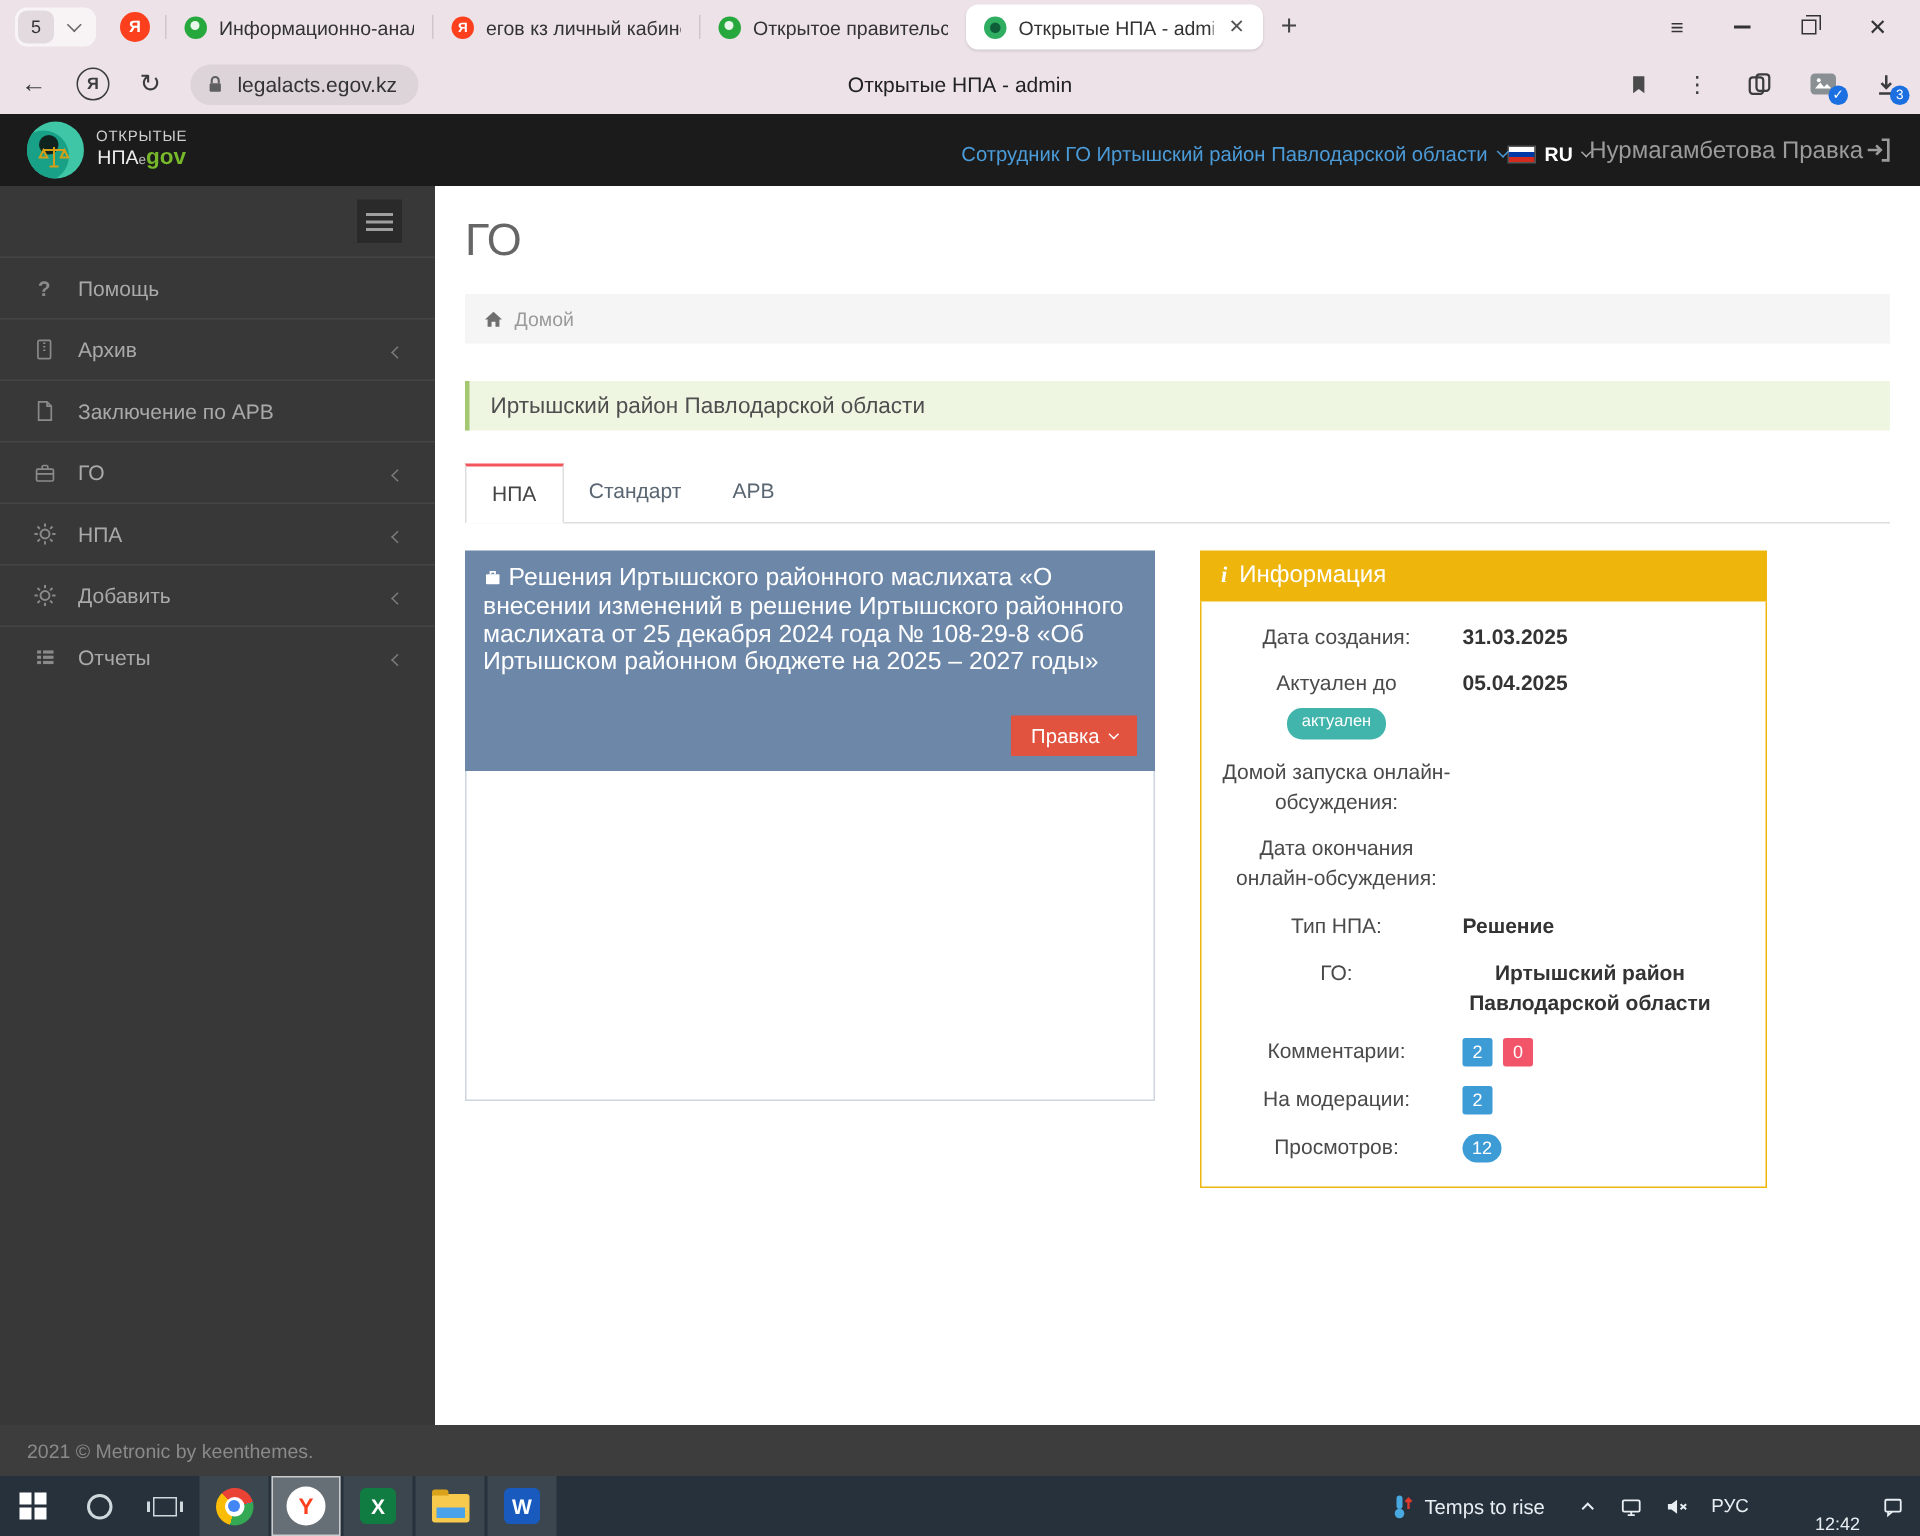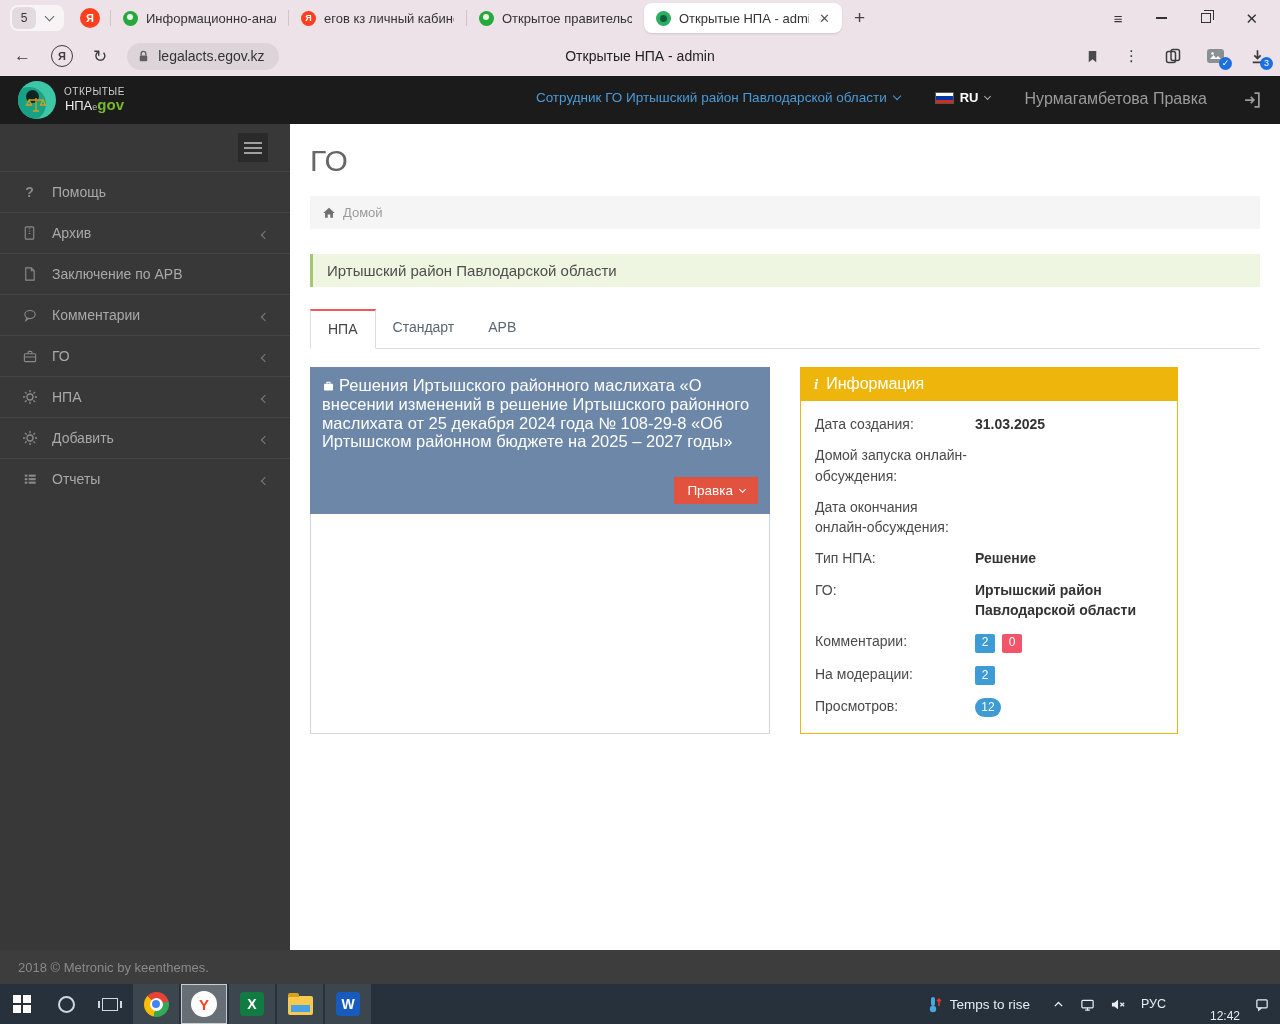--- a/index.html
+++ b/index.html
@@ -48,21 +48,21 @@
   .logo { display:flex; align-items:center; gap:8px; }
   .logo-mark { width:38px; height:38px; border-radius:50%; background:#3ec6a7; position:relative; overflow:hidden; }
   .logo-mark::before { content:""; position:absolute; left:-6px; top:6px; width:34px; height:34px; border-radius:50%; background:#18a186; }
   .logo-mark::after { content:""; position:absolute; left:8px; top:9px; width:13px; height:13px; border-radius:50%; background:#10241f; }
   .logo-scales { position:absolute; left:7px; top:16px; z-index:2; }
   .logo-text { line-height:1.05; }
   .logo-line1 { font-size:10px; color:#cfcfcf; letter-spacing:.5px; }
   .logo-line2 { font-size:13px; color:#eee;text-align:center; }
   .logo-line2 .e { font-size:9px; color:#bbb; }
   .logo-line2 .gov { color:#76b82a; font-weight:bold; font-size:15px; }
-  .hdr-right { margin-left:auto; display:flex; align-items:flex-start; gap:35px; }
+  .hdr-right { margin-left:auto; display:flex; align-items:flex-end; gap:0; }
   .employee-link { color:#4b9bd8; font-size:13.5px; display:flex; align-items:center; gap:7px; }
   .employee-link .chev { border-color:#4b9bd8; width:6px; height:6px; }
   .lang-switch { display:flex; align-items:center; gap:6px; color:#fff; font-size:13px; font-weight:bold; }
   .flag { width:19px; height:12px; display:inline-block; background:linear-gradient(#fff 0 33%, #0039a6 33% 66%, #d52b1e 66% 100%); border:.5px solid #555; }
   .lang-switch .chev { border-color:#aaa; width:5px; height:5px; }
   .user-name { color:#9b9b9b; font-size:16px; }
 
   
   .main { display:flex; height:826px; }
   .sidebar { width:290px; background:#383838; flex:0 0 290px; }
@@ -87,21 +87,21 @@
   .npa-card-header { background:#6d87a8; color:#fff; min-height:147px; padding:9px 12px 10px; display:flex; flex-direction:column; }
   .npa-title { font-size:16.5px; line-height:1.14; }
   .npa-title svg { vertical-align:-1px; margin-right:4px; }
   .edit-btn { margin-top:auto; align-self:flex-end; background:#e1523f; color:#fff; border:none; font-size:13.5px; padding:6px 13px; display:flex; align-items:center; gap:7px; font-family:inherit; }
   .edit-btn .chev { border-color:#fff; width:5px; height:5px; }
   .npa-card-body { height:220px; border:1px solid #ccd5e0; border-top:none; background:#fff; }
 
   .info-panel { width:378px; flex:0 0 378px; margin-left:30px; }
   .info-header { background:#eeb60d; color:#fff; font-size:16px; padding:8px 14px; display:flex; align-items:center; gap:8px; }
   .i-ico { font-family:"Liberation Serif",serif; font-weight:bold; font-style:italic; font-size:15px; }
-  .info-body { border:1px solid #eeb60d; border-top:none; padding:13px 14px 14px; }
+  .info-body { border:1px solid #eeb60d; border-top:none; padding:13px 14px 14px;text-align:center; }
   .info-row { display:flex; margin-bottom:11px; font-size:14px; line-height:1.45; }
   .info-label { width:160px; flex:0 0 160px; color:#4a4a4a; padding-right:8px; }
   .info-value { font-weight:bold; color:#333; }
   .tag-actual { display:inline-block; margin-top:6px; background:#41b5ac; color:#fff; font-size:11px; border-radius:10px; padding:2.5px 10px; }
   .cbadge { display:inline-flex; align-items:center; justify-content:center; min-width:20px; height:19px; padding:0 6px; font-size:12px; color:#fff; border-radius:2px; margin-right:7px; }
   .cb-blue { background:#3d9bd5; }
   .cb-red { background:#f2556a; }
   .cb-pill { background:#3d9bd5; border-radius:10px; min-width:26px; }
 
   .footer { height:34px; background:#3d3d3d; color:#8a8a8a; font-size:13px; display:flex; align-items:center; padding:0 18px; }
@@ -275,30 +275,20 @@
         <svg width="15" height="16" viewBox="0 0 16 16" fill="none" stroke="#8a8a8a" stroke-width="1.2">
           <path d="M4 1.5 h6 l3 3 v10 h-9 z"></path>
             <path d="M10 1.5 v3 h3"></path>
         </svg>
       </span>
       <span>Заключение по АРВ</span>
     </div>
     <div class="menu-item">
       <span class="mi-icon">
         <svg width="16" height="15" viewBox="0 0 16 16" fill="none" stroke="#8a8a8a" stroke-width="1.2">
-          <ellipse cx="8" cy="7" rx="5.5" ry="4.3"></ellipse>
-            <path d="M4.5 10.5 L3.5 13.5 L7 11"></path>
-        </svg>
-      </span>
-      <span>Комментарии</span>
-      <span class="mi-chev"><span class="chev left"></span></span>
-    </div>
-    <div class="menu-item">
-      <span class="mi-icon">
-        <svg width="16" height="15" viewBox="0 0 16 16" fill="none" stroke="#8a8a8a" stroke-width="1.2">
           <rect x="2" y="5" width="12" height="8.5" rx="1"></rect>
             <path d="M6 5 V3.5 a1 1 0 0 1 1-1 h2 a1 1 0 0 1 1 1 V5 M2 8.5 h12"></path>
         </svg>
       </span>
       <span>ГО</span>
       <span class="mi-chev"><span class="chev left"></span></span>
     </div>
     <div class="menu-item">
       <span class="mi-icon">
         <svg width="16" height="16" viewBox="0 0 16 16" fill="none" stroke="#8a8a8a" stroke-width="1.3">
@@ -372,20 +362,27 @@
         <div class="info-header">
           <span class="i-ico">i</span>
           <span>Информация</span>
         </div>
         <div class="info-body">
           <div class="info-row">
             <span class="info-label">Дата создания:</span>
             <span class="info-value">31.03.2025</span>
           </div>
           <div class="info-row">
+            <span class="info-label">
+              <span>Актуален до</span><br>
+              <span class="tag-actual">актуален</span>
+            </span>
+            <span class="info-value">05.04.2025</span>
+          </div>
+          <div class="info-row">
             <span class="info-label">Домой запуска онлайн-обсуждения:</span>
             <span class="info-value"></span>
           </div>
           <div class="info-row">
             <span class="info-label">Дата окончания онлайн-обсуждения:</span>
             <span class="info-value"></span>
           </div>
           <div class="info-row">
             <span class="info-label">Тип НПА:</span>
             <span class="info-value">Решение</span>
@@ -406,21 +403,21 @@
             <span class="info-label">Просмотров:</span>
             <span><span class="cbadge cb-pill">12</span></span>
           </div>
         </div>
       </div>
     </div>
   </div>
 </div>
 
 <div class="footer">
-  <span>2018 © Metronic by keenthemes.</span>
+  <span>2021 © Metronic by keenthemes.</span>
 </div>
 
 <div class="taskbar">
   <div class="tb-btn">
     <span class="start-grid">
         <span></span>
         <span></span>
         <span></span>
         <span></span>
       </span>

